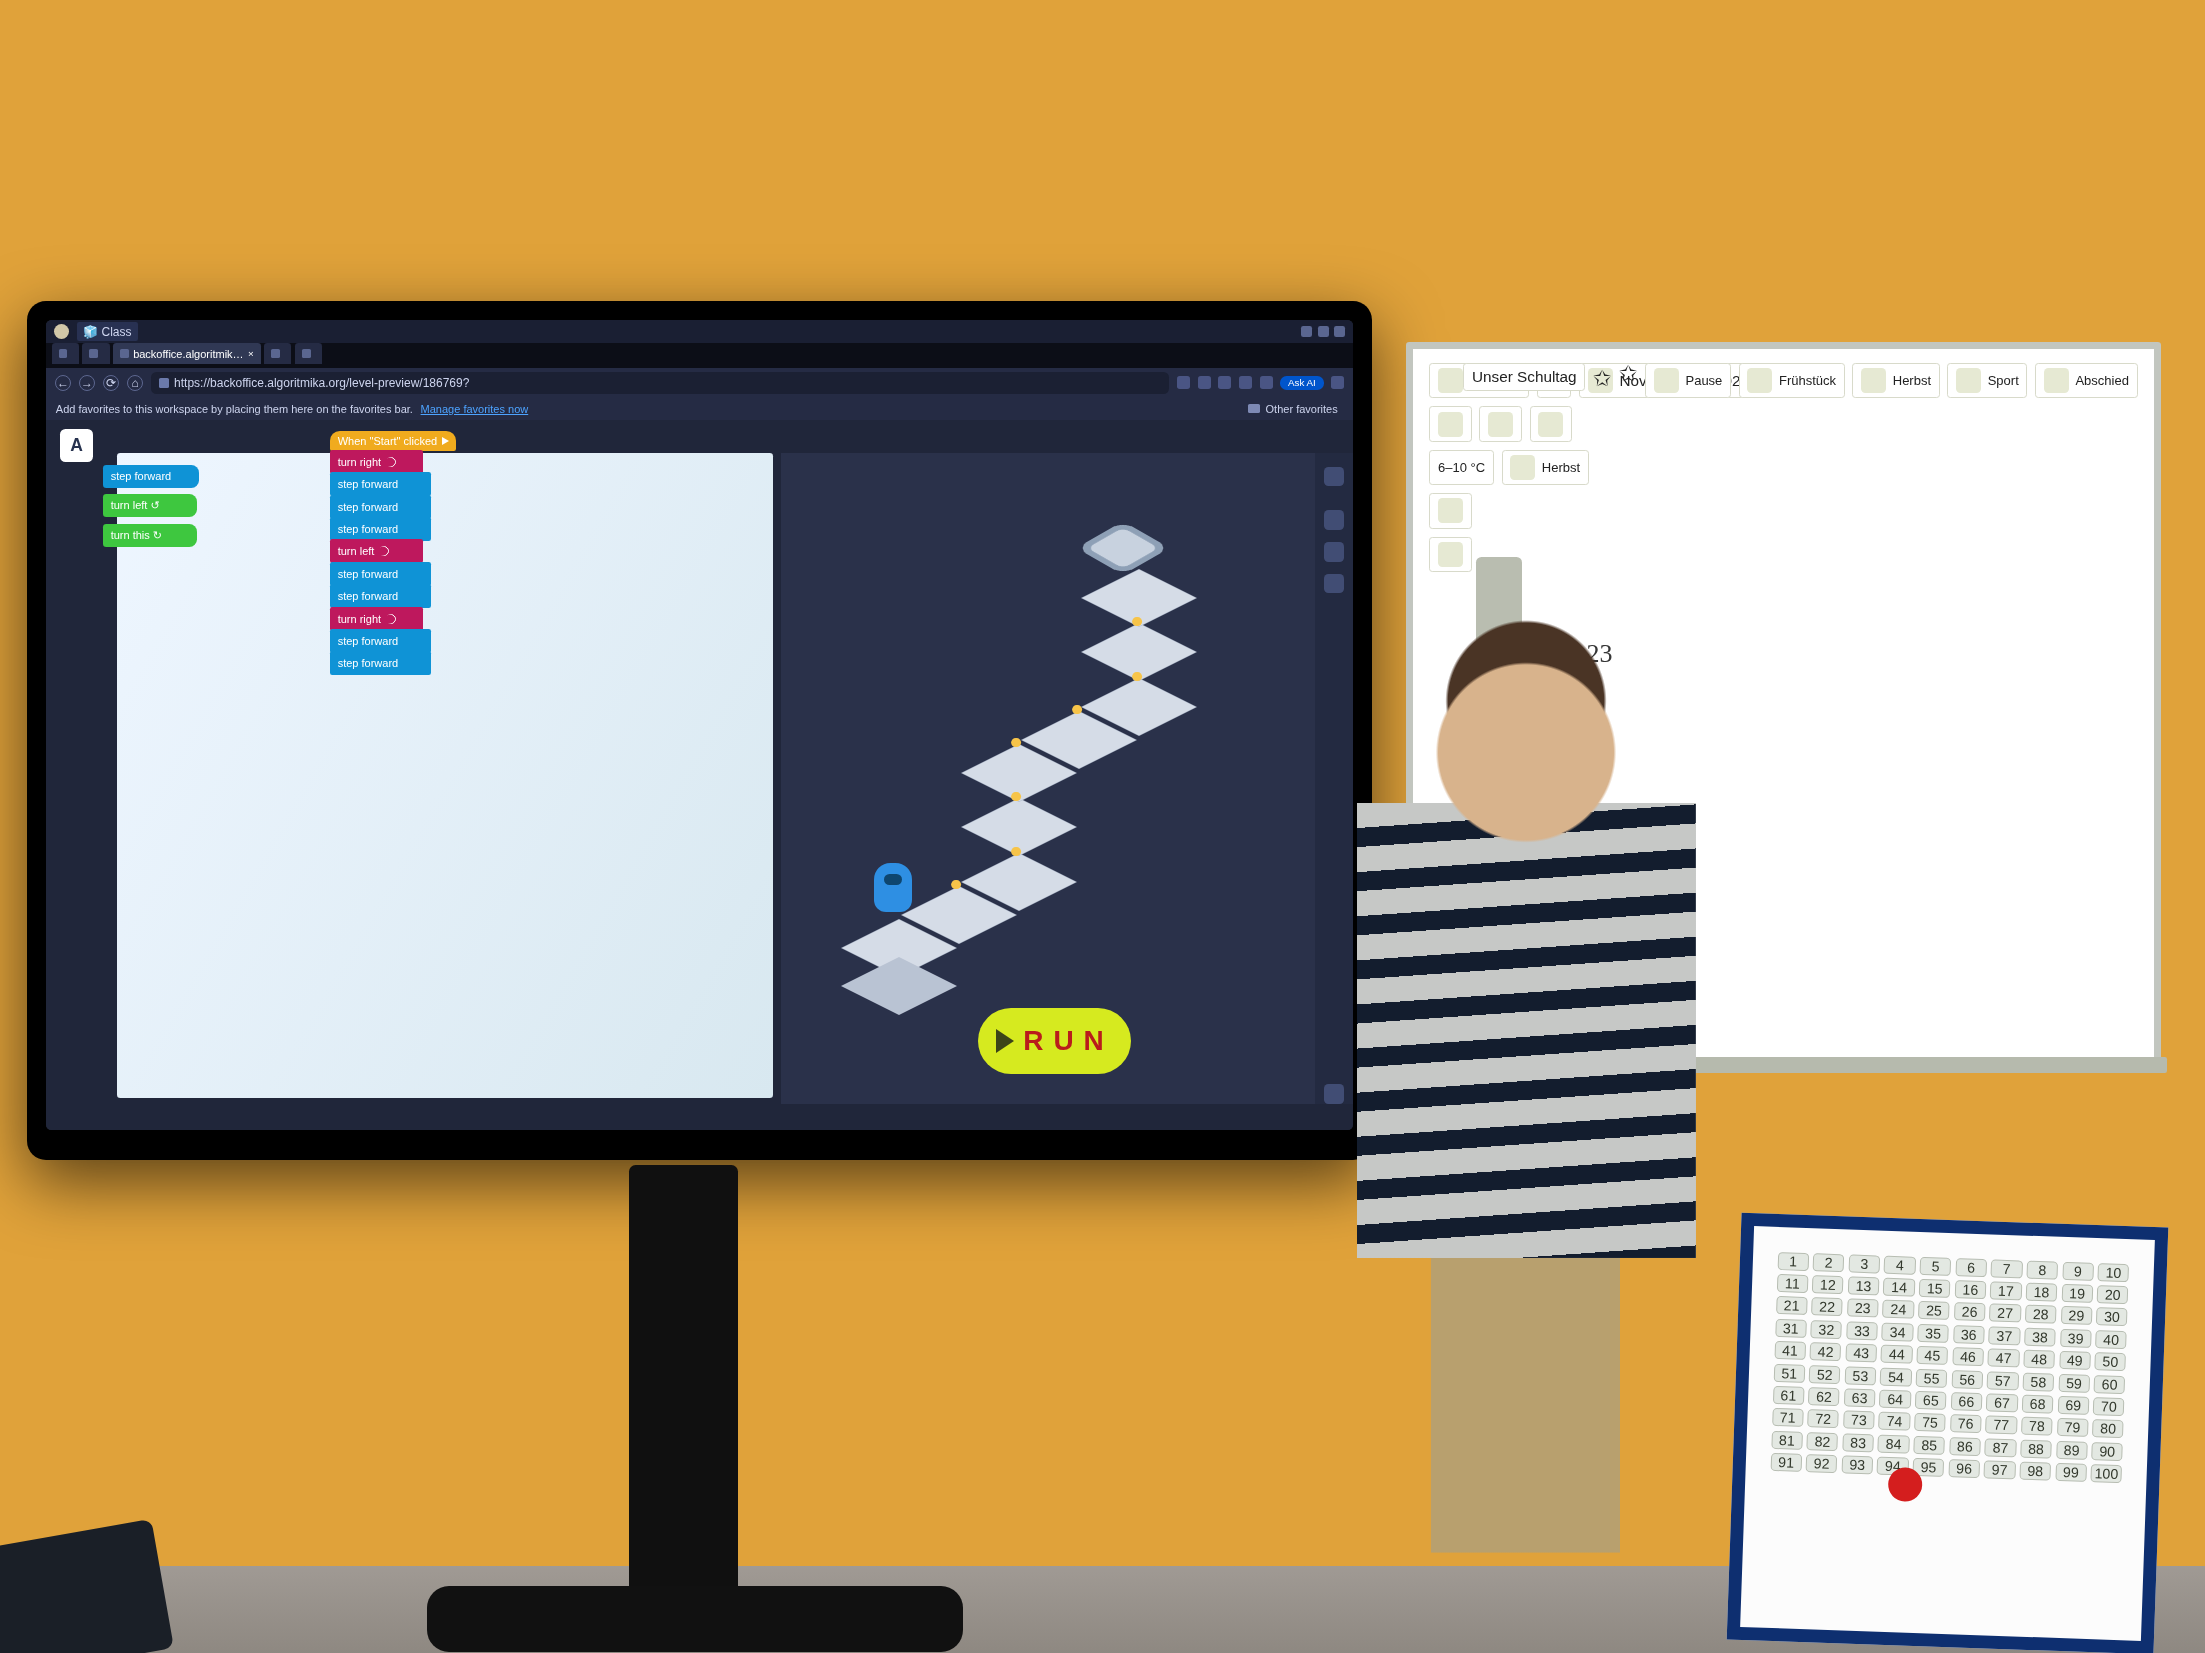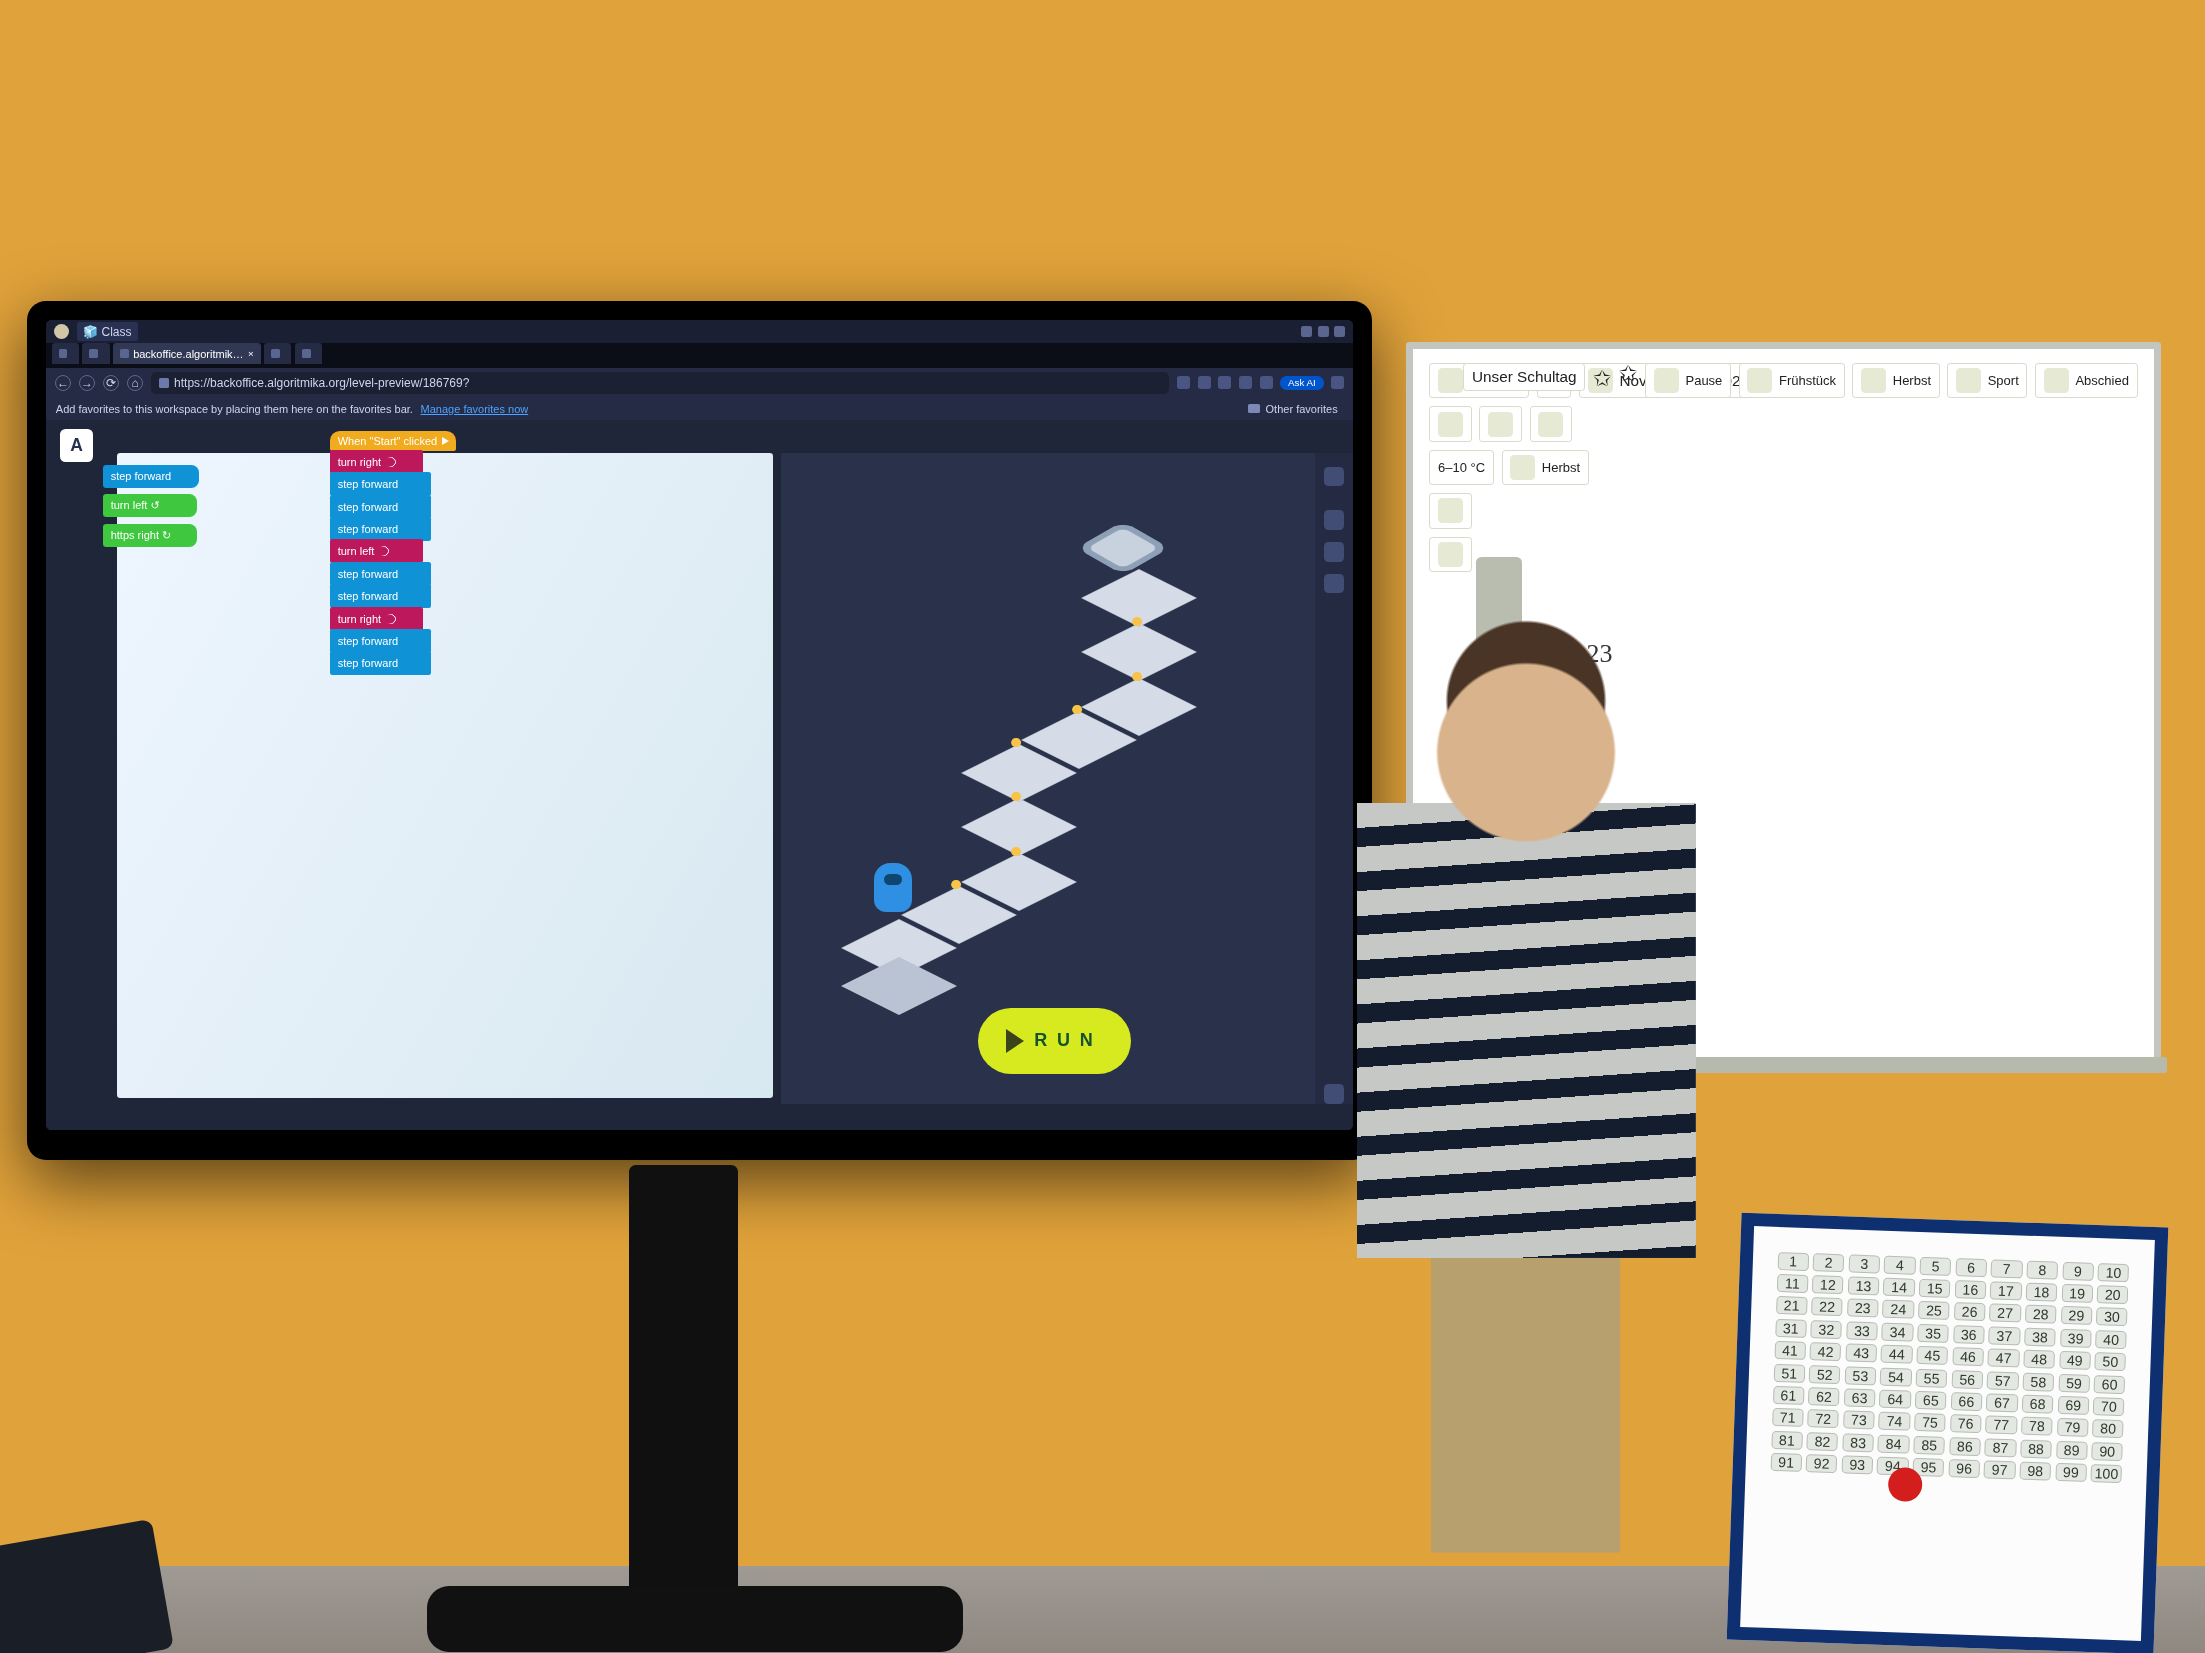--- a/index.html
+++ b/index.html
@@ -96,21 +96,21 @@
           transform:rotateX(60deg) rotateZ(45deg);border:1.1px solid #b9c3d3}
     .cube.dark{background:#b9c3d3}
     .dot{position:absolute;width:9.8px;height:9.8px;border-radius:50%;background:#f7c449;
          transform:translate(-50%,-50%)}
     .robot{position:absolute;width:38px;height:49px;background:#2e8fe3;border-radius:16.4px 16.4px 12px 12px}
     .robot::before{content:"";position:absolute;left:9.8px;top:11px;width:18.6px;height:11px;background:#0e466f;border-radius:5.5px}
     .goal{position:absolute;width:66px;height:66px;background:#c8d2df;border-radius:16.4px;
           transform:rotateX(55deg) rotateZ(45deg);box-shadow:inset 0 0 0 7.7px #8ea0b6}
     .run-btn{position:absolute;left:197px;bottom:30px;width:153px;height:66px;
              background:#d6ea1f;border-radius:33px;display:flex;align-items:center;justify-content:center;
-             gap:9.8px;font-size:18px;letter-spacing:9.8px;color:#14532d;font-weight:600}
+             gap:9.8px;font-size:28px;letter-spacing:9.8px;color:#b91c1c;font-weight:600}
     .run-btn .tri{width:0;height:0;border-left:18.6px solid #3b4418;border-top:12px solid transparent;border-bottom:12px solid transparent}
 
     
     .wb{position:absolute;left:1406px;top:342px;width:755px;height:722px;
         background:#ffffff;border:7.7px solid #c2c6bf;border-radius:3.3px}
     .wb .tray{position:absolute;left:-13.7px;bottom:-16.4px;width:calc(100% + 27px);height:16.4px;background:#b6baad;border-radius:2.2px}
     .wb .col-l{position:absolute;left:16.4px;top:13.7px;display:flex;flex-direction:column;gap:7.7px}
     .wb .col-r{position:absolute;right:16.4px;top:13.7px;display:flex;flex-direction:row;gap:7.7px;align-items:flex-start}
     .card{background:#ffffff;border:1.1px solid #d8daca;border-radius:3.3px;padding:4.4px 7.7px;
           font-size:15.3px;display:flex;align-items:center;gap:6.6px;white-space:nowrap}
@@ -226,21 +226,21 @@
     </div>
 
     <div class="page">
       <div class="app-badge">A</div>
 
       <div class="workspace"></div>
 
       <div class="toolbox">
         <div class="blk blue">step forward</div>
         <div class="blk grn">turn left ↺</div>
-        <div class="blk grn">https right ↻</div>
+        <div class="blk grn">turn this ↻</div>
       </div>
 
       <div class="stack">
         <div class="hat">
           <span>When "Start" clicked</span>
             <span class="pl"></span>
         </div>
         <div class="sblk grn">
             <span>turn right</span>
             <span class="arc"></span>

